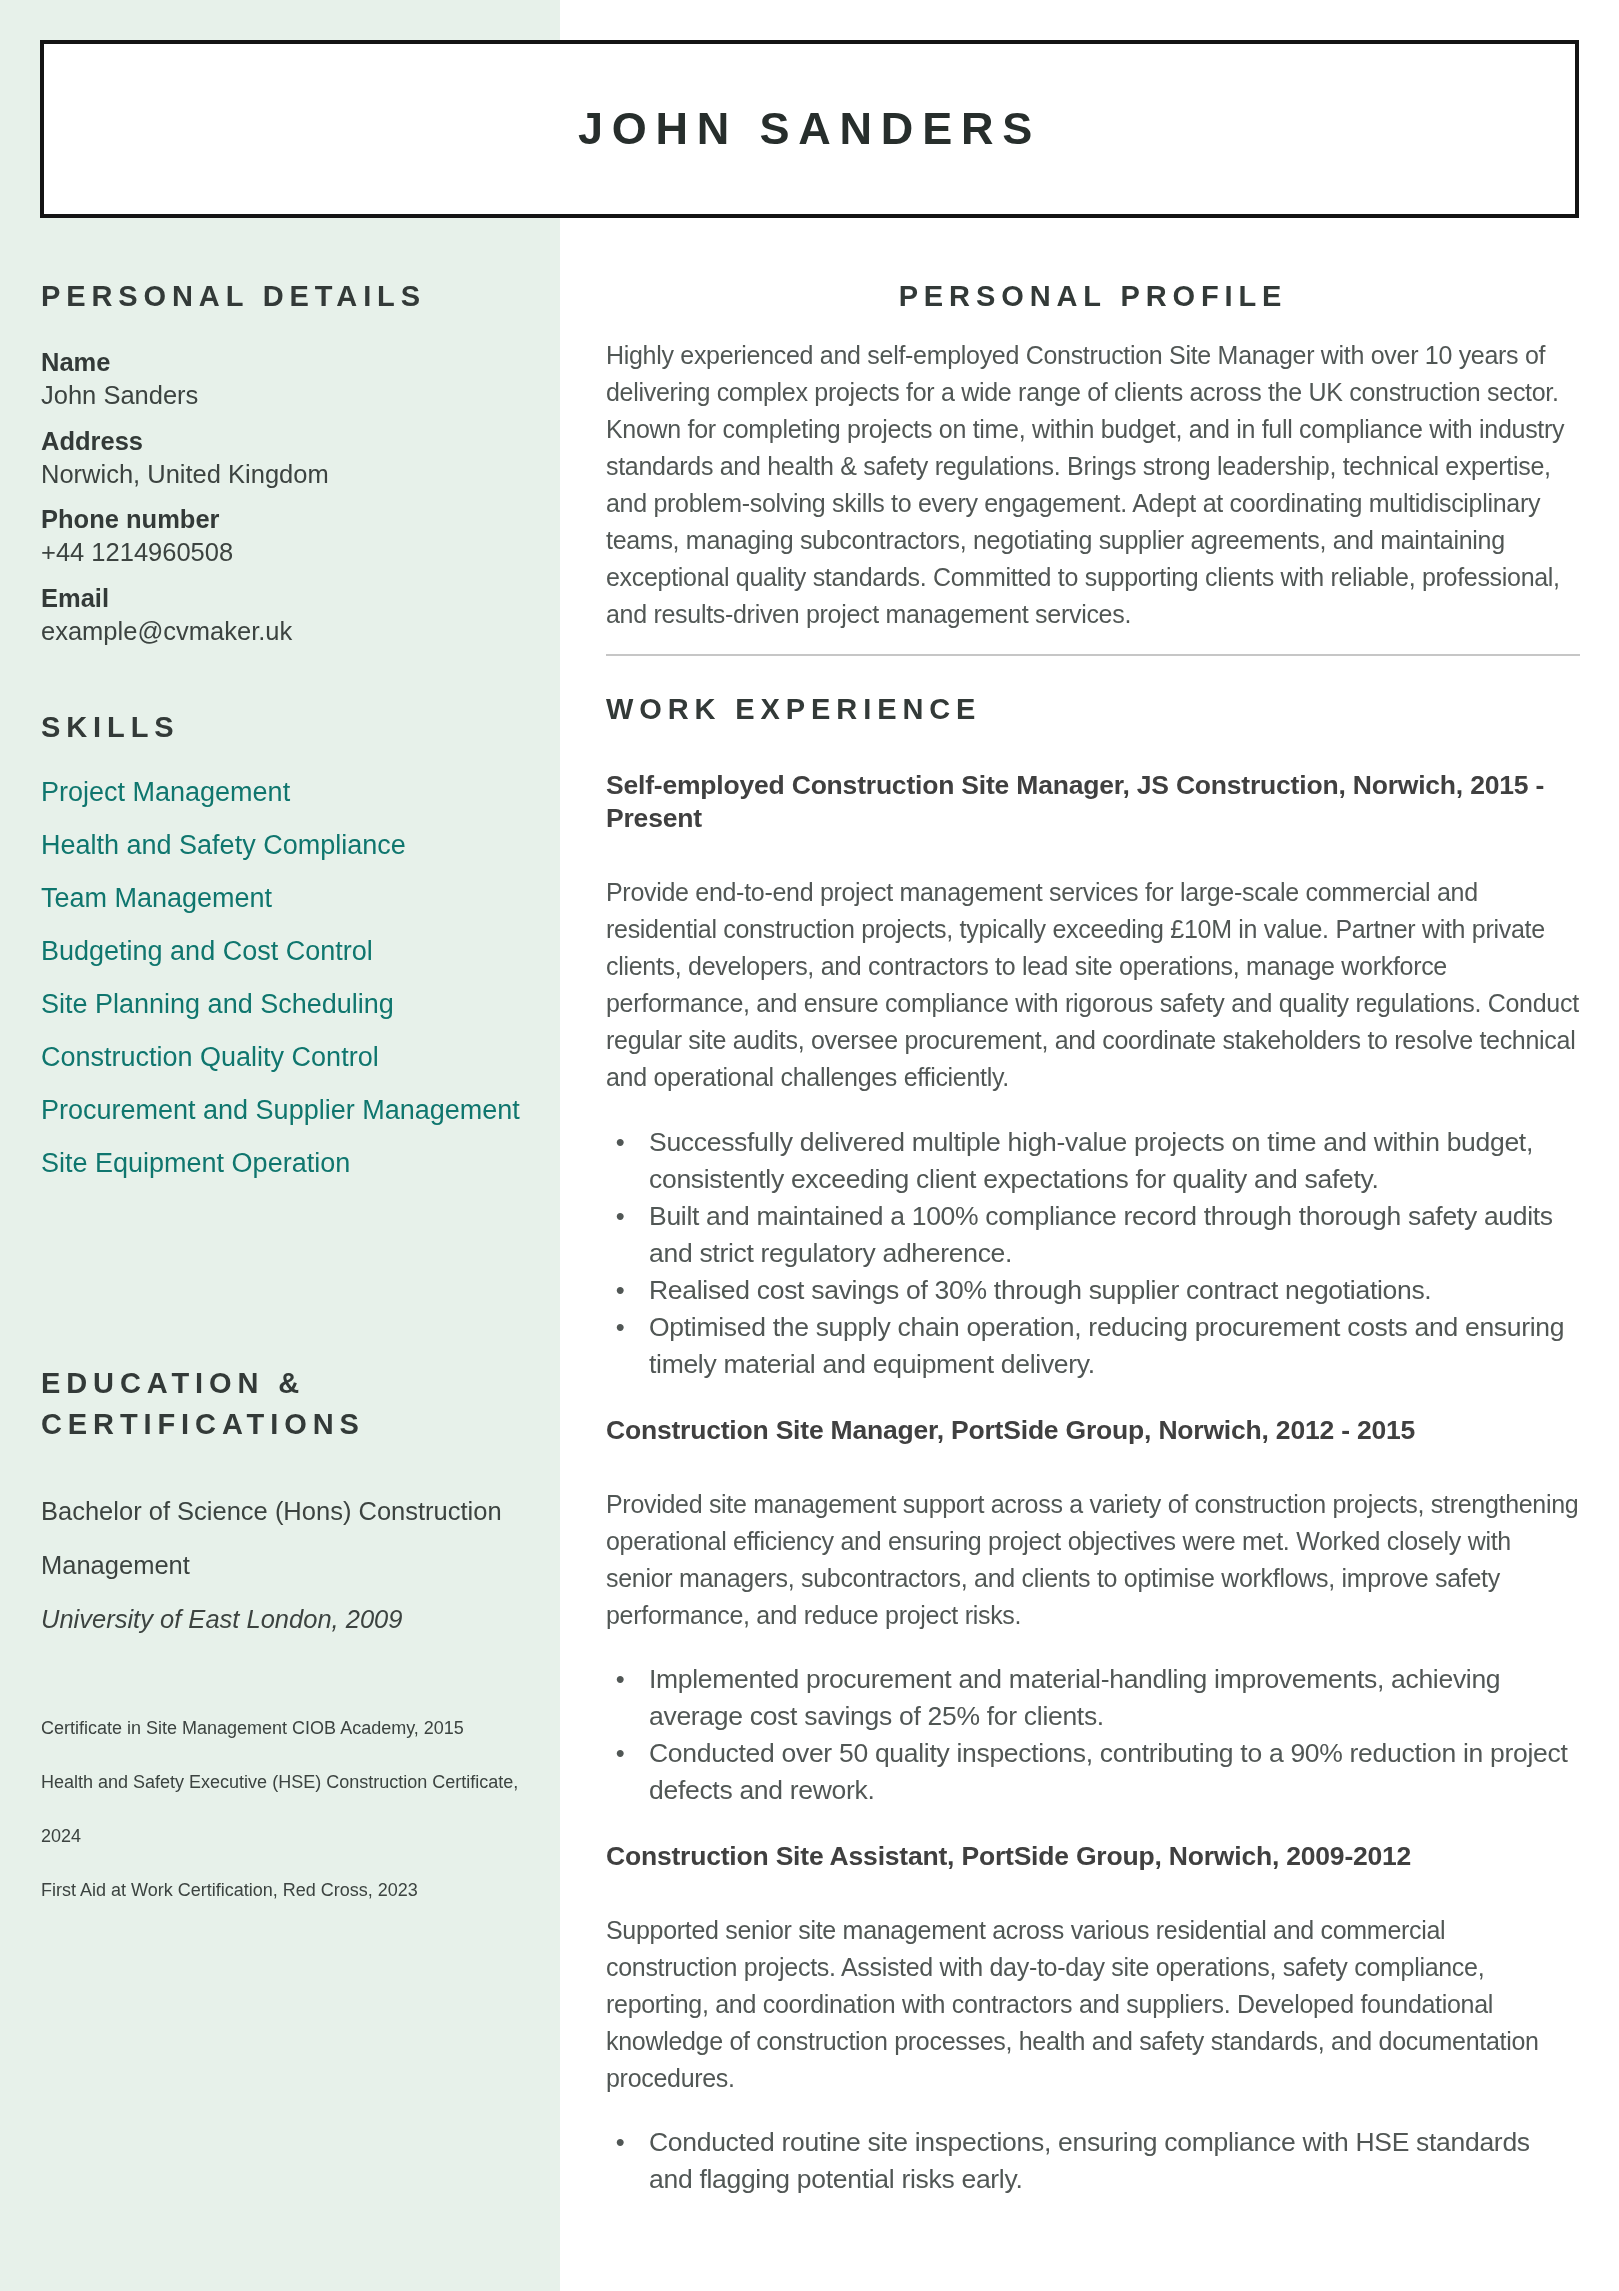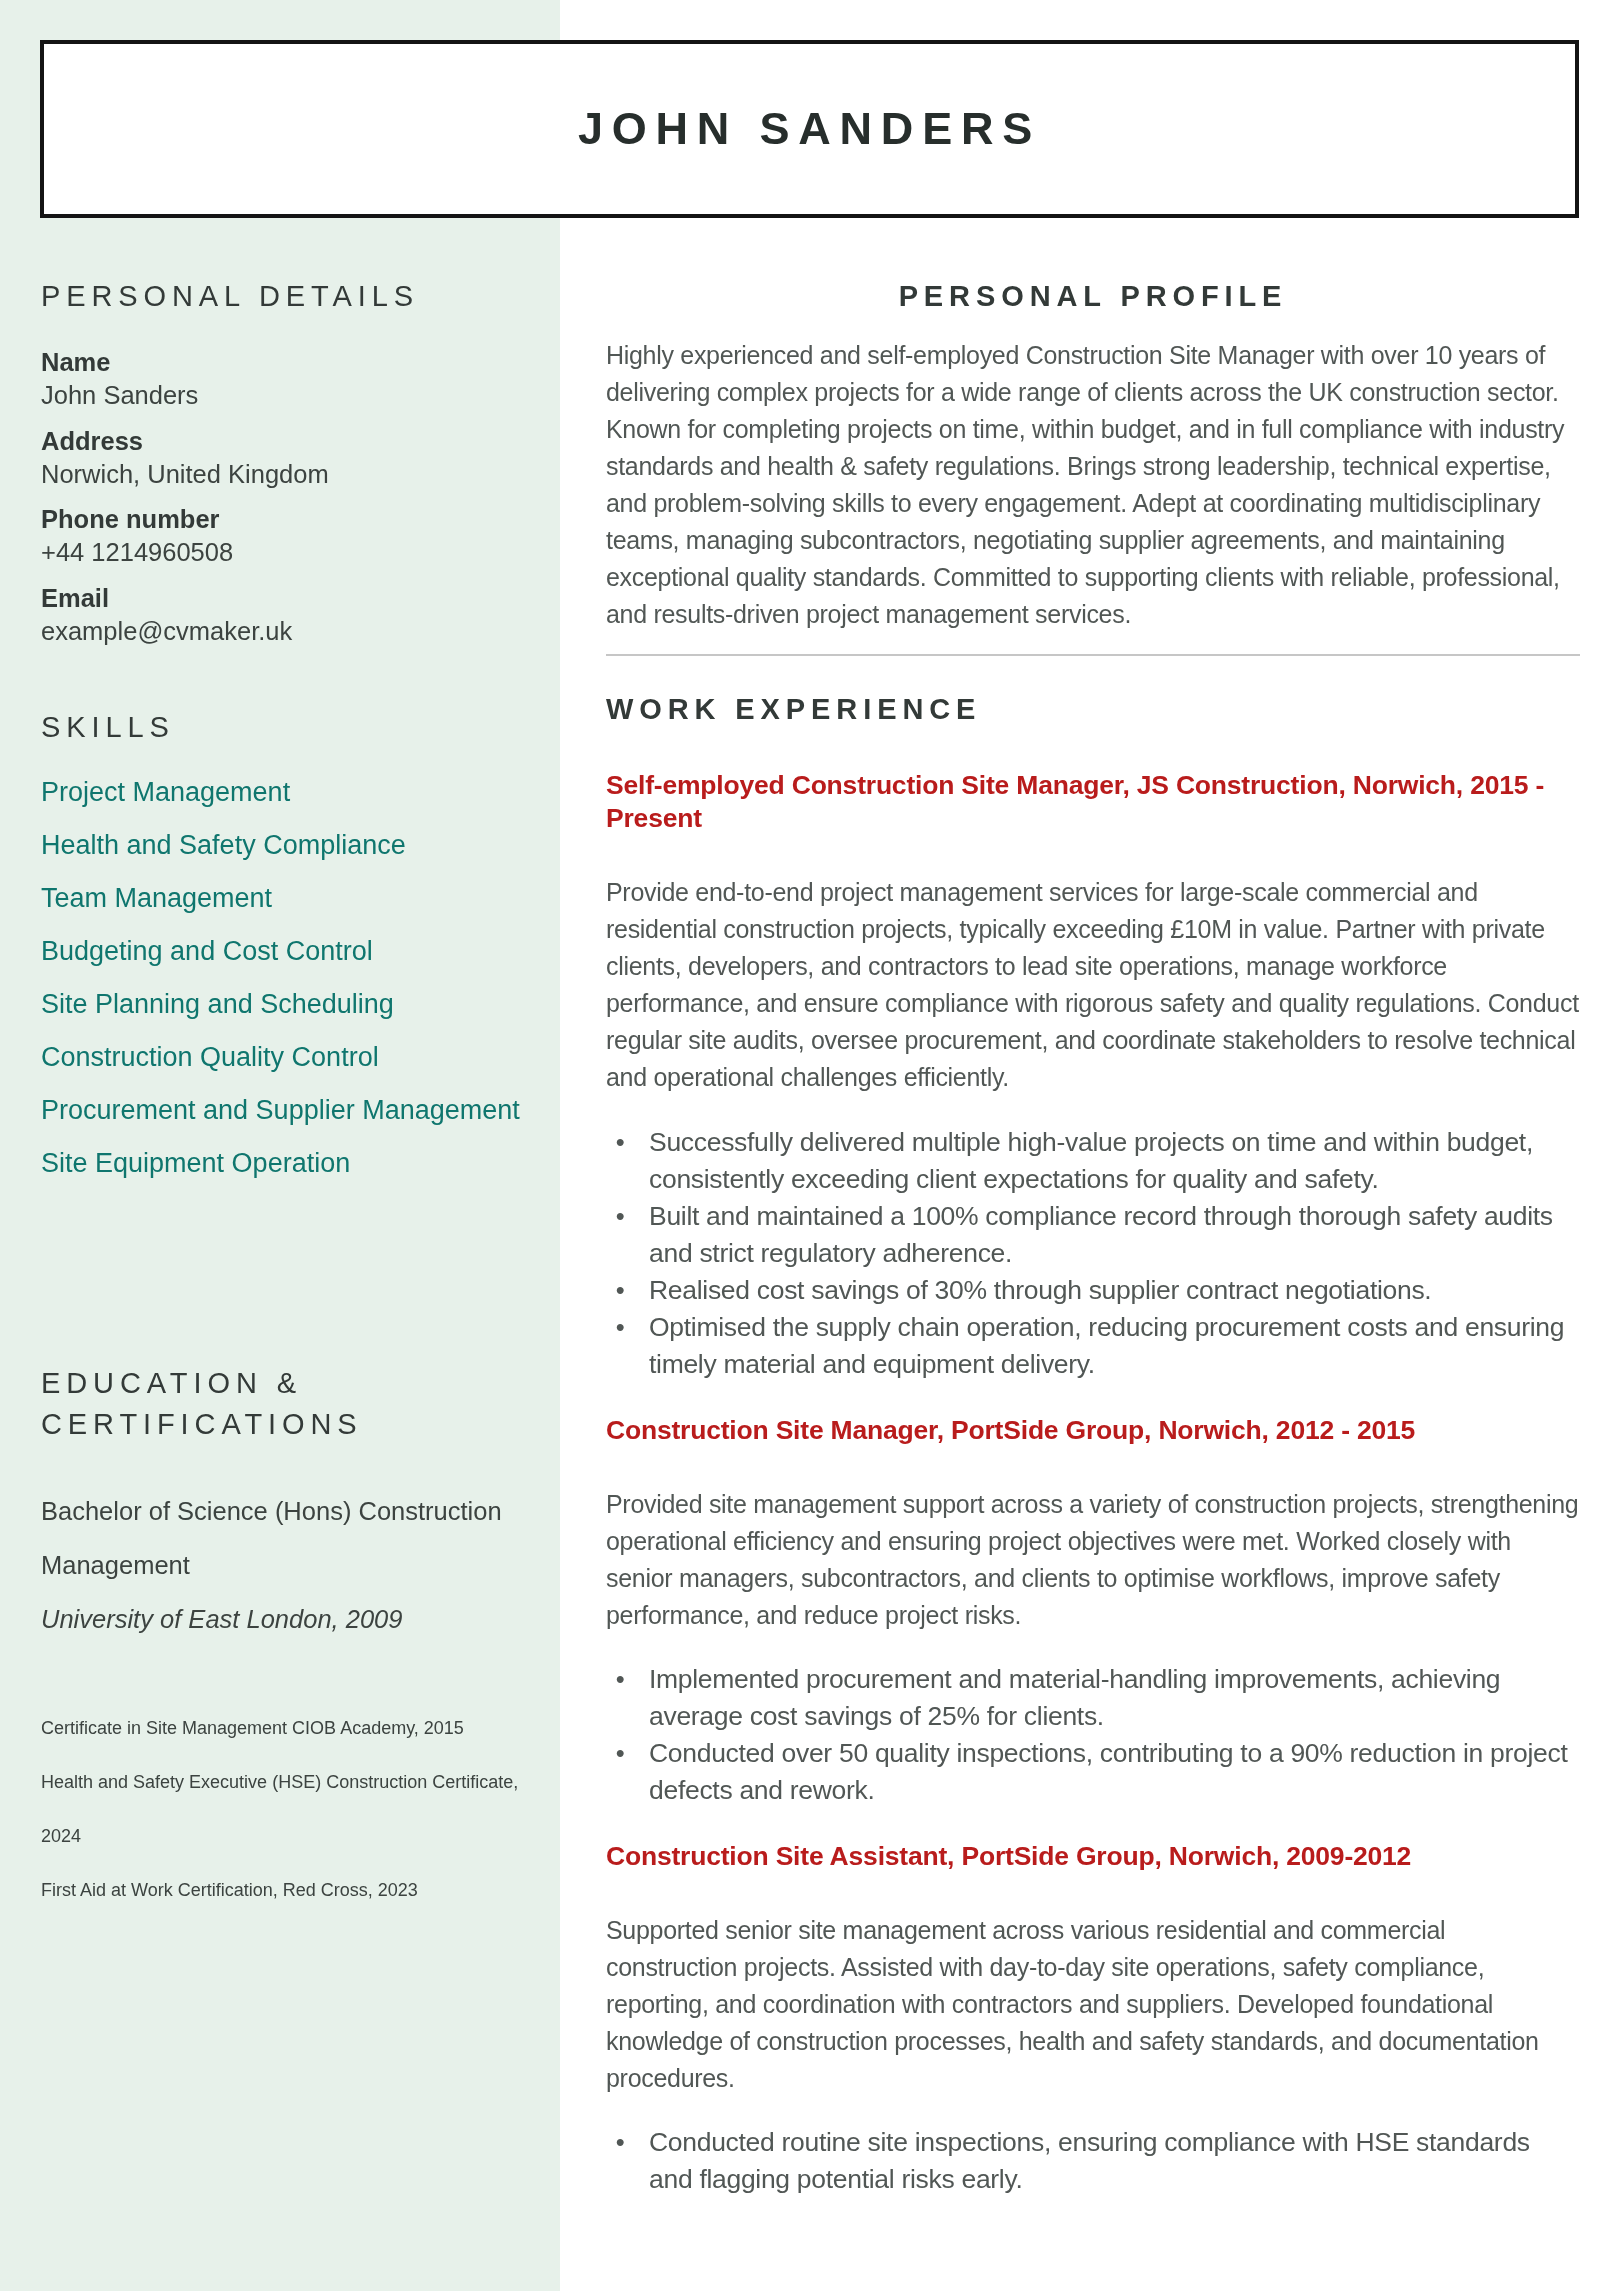--- a/index.html
+++ b/index.html
@@ -11,21 +11,21 @@
     overflow:hidden;
   }
   
   .sidebar{
     position:absolute;left:0;top:0;bottom:0;width:560px;
     background:#e7f1ea;
     box-sizing:border-box;
     padding:0 37px 0 41px;
   }
   .side-heading{
-    font-size:29px;font-weight:400;letter-spacing:5.9px;
+    font-size:29px;font-weight:700;letter-spacing:5.9px;
     color:#333a38;line-height:41px;margin:0;
   }
   .pd-heading{margin-top:276px;margin-bottom:29px;}
   .field{margin-bottom:12.7px;}
   .field-label{font-size:25.5px;font-weight:700;color:#333a38;line-height:33px;}
   .field-value{font-size:25.5px;color:#3c4340;line-height:33px;}
   .skills-heading{margin-top:59px;margin-bottom:17.6px;}
   .skill-item{font-size:27px;color:#0f766e;line-height:53px;}
   .edu-heading{margin-top:173px;margin-bottom:39px;}
   .edu-degree{font-size:25.5px;color:#3c4340;line-height:54px;}
@@ -52,21 +52,21 @@
   .profile-heading{margin-top:276px;margin-bottom:19.6px;text-align:center;}
   .body-text{
     font-size:25px;color:#515755;line-height:37px;letter-spacing:-0.3px;
     margin:0;
   }
   .divider{
     border:none;border-top:2.9px solid #c6c6c6;margin:21.6px 0 0 0;
   }
   .we-heading{margin-top:33px;margin-bottom:39px;}
   .job-title{
-    font-size:26.5px;font-weight:700;color:#b91c1c;line-height:33px;
+    font-size:26.5px;font-weight:700;color:#404040;line-height:33px;
     letter-spacing:-0.2px;margin:0 0 39px 0;
   }
   .job{margin-bottom:31px;}
   .job-desc{margin-bottom:27.4px;}
   .bullets{list-style:none;margin:0;padding:0;}
   .bullets li{
     position:relative;padding-left:43px;
     font-size:26.5px;color:#515755;line-height:37px;letter-spacing:-0.3px;
   }
   .bullets li::before{

